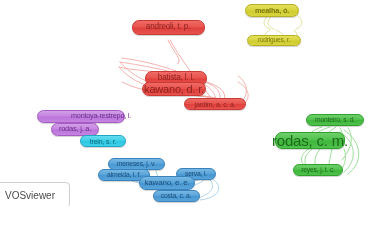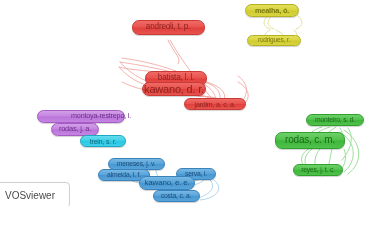--- a/index.html
+++ b/index.html
@@ -124,21 +124,21 @@
     </div>
     <div class="node c-yellow" style="left: 245px; top: 4px; width: 54px; height: 13px; font-size: 7.4px; border-radius: 6.5px; font-weight: bold;">
       <span class="lbl">mealha, ó.</span>
     </div>
     <div class="node c-yellow" style="left: 247px; top: 34.5px; width: 54px; height: 11px; font-size: 6.6px; border-radius: 5.5px;">
       <span class="lbl">rodrigues, r.</span>
     </div>
     <div class="node c-green" style="left: 306px; top: 114px; width: 58px; height: 12px; font-size: 6.8px; border-radius: 6px;">
       <span class="lbl">monteiro, s. d.</span>
     </div>
-    <div class="node c-green" style="left: 275px; top: 131.5px; width: 70px; height: 17px; font-size: 10px; border-radius: 7px;">
+    <div class="node c-green" style="left: 275px; top: 131.5px; width: 70px; height: 17px; font-size: 15px; border-radius: 7px;">
       <span class="lbl">rodas, c. m.</span>
     </div>
     <div class="node c-green" style="left: 293px; top: 164px; width: 50px; height: 12px; font-size: 6.8px; border-radius: 6px;">
       <span class="lbl">reyes, j. t. c.</span>
     </div>
     <div class="node c-purple" style="left: 37px; top: 109.5px; width: 88px; height: 13px; font-size: 7.2px; border-radius: 6.5px; padding-left: 40px;">
       <span class="lbl">montoya-restrepo, l.</span>
     </div>
     <div class="node c-purple" style="left: 51px; top: 122.5px; width: 48px; height: 13px; font-size: 7.4px; border-radius: 6.5px;">
       <span class="lbl">rodas, j. a.</span>

